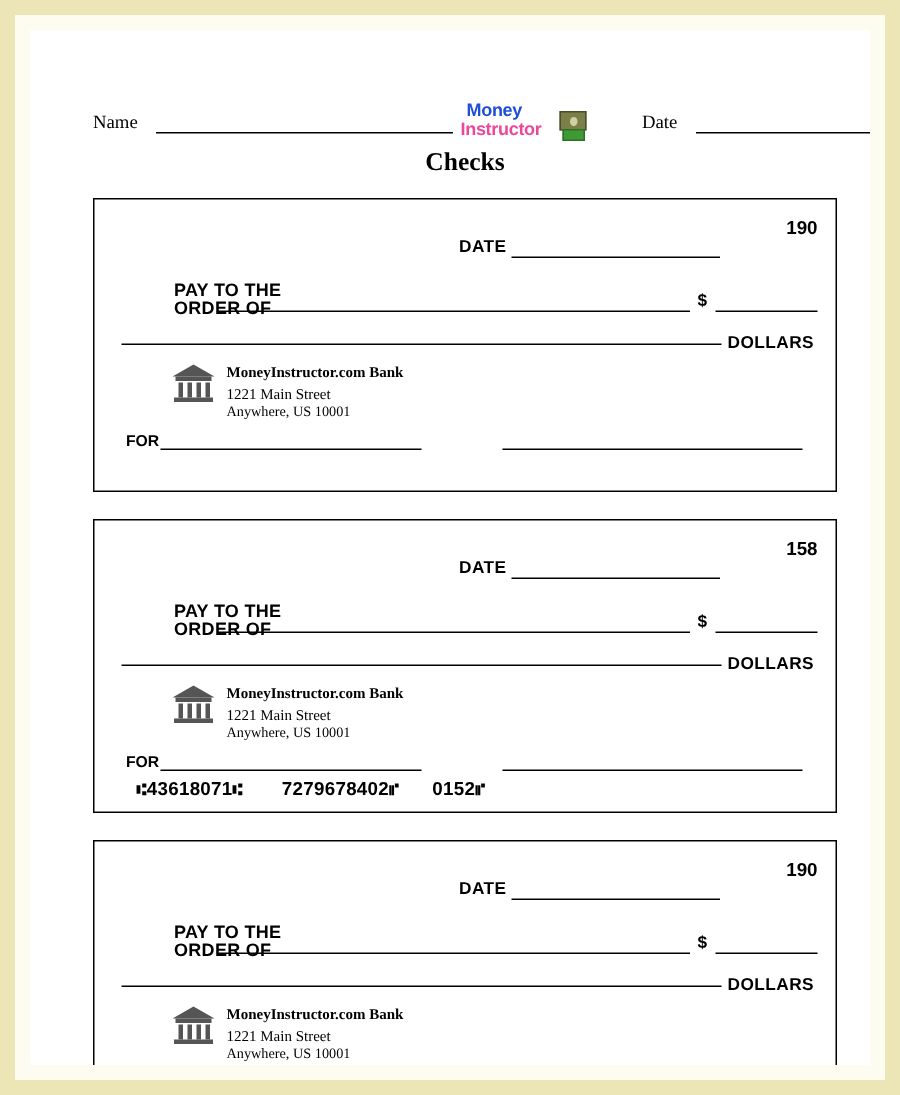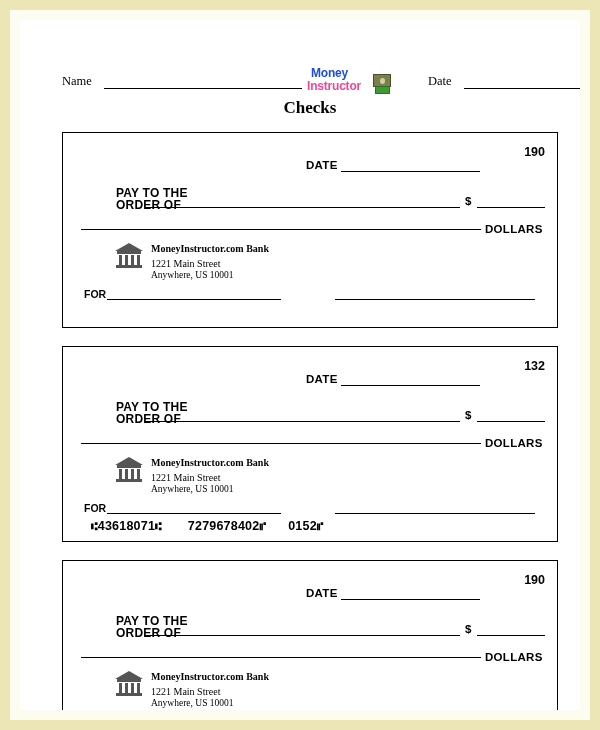--- a/index.html
+++ b/index.html
@@ -405,21 +405,21 @@
         <div class="bank-addr1">1221 Main Street</div>
         <div class="bank-addr2">Anywhere, US 10001</div>
 
         <div class="for-label">FOR</div>
         <div class="for-line"></div>
         <div class="sign-line"></div>
 
       </div>
 
       <div class="check check-2">
-        <div class="check-num">132</div>
+        <div class="check-num">158</div>
         <div class="date-word">DATE</div>
         <div class="date-line"></div>
 
         <div class="pay-label">
           <span>PAY TO THE</span><br>
           <span>ORDER OF</span>
         </div>
         <div class="pay-line"></div>
         <div class="dollar-sign">$</div>
         <div class="amount-line"></div>

